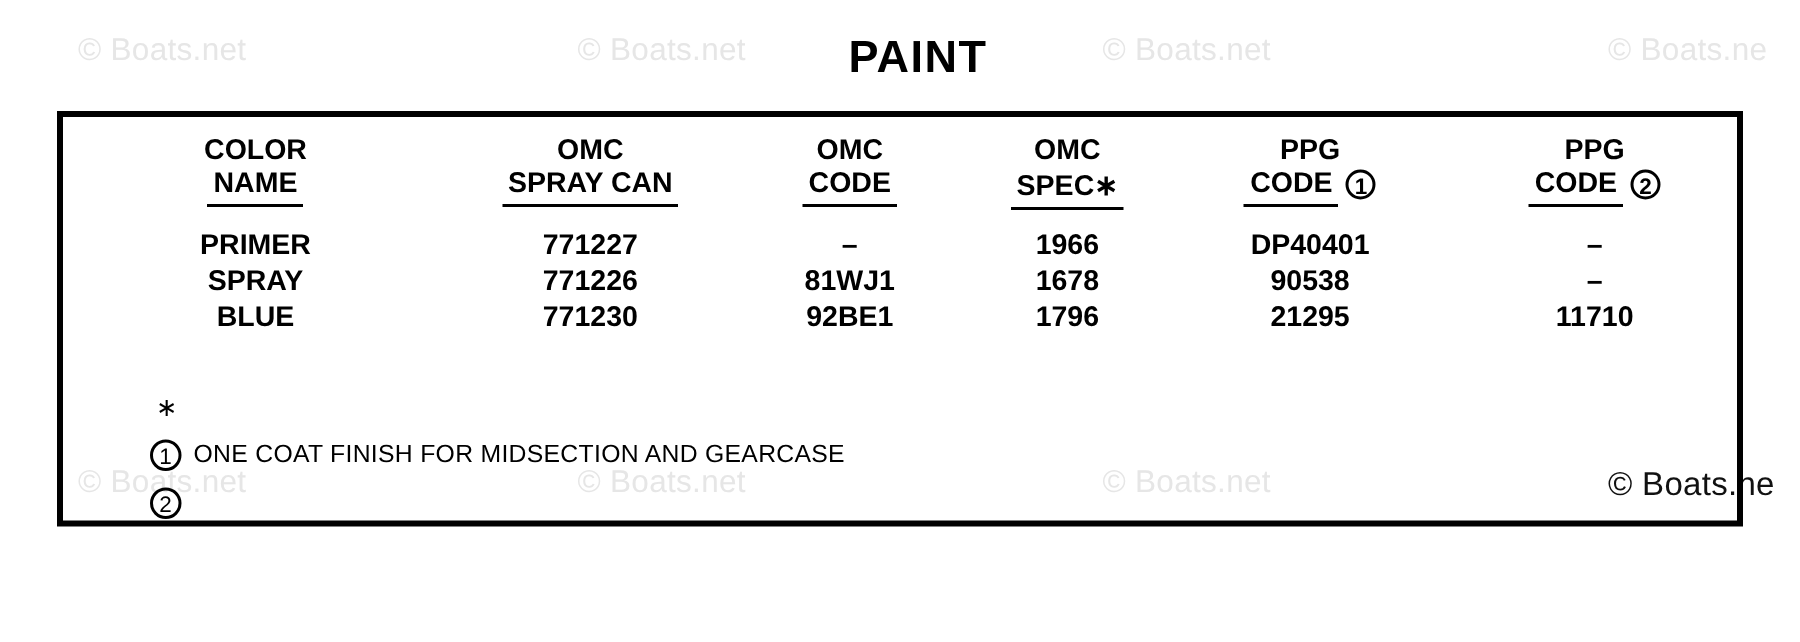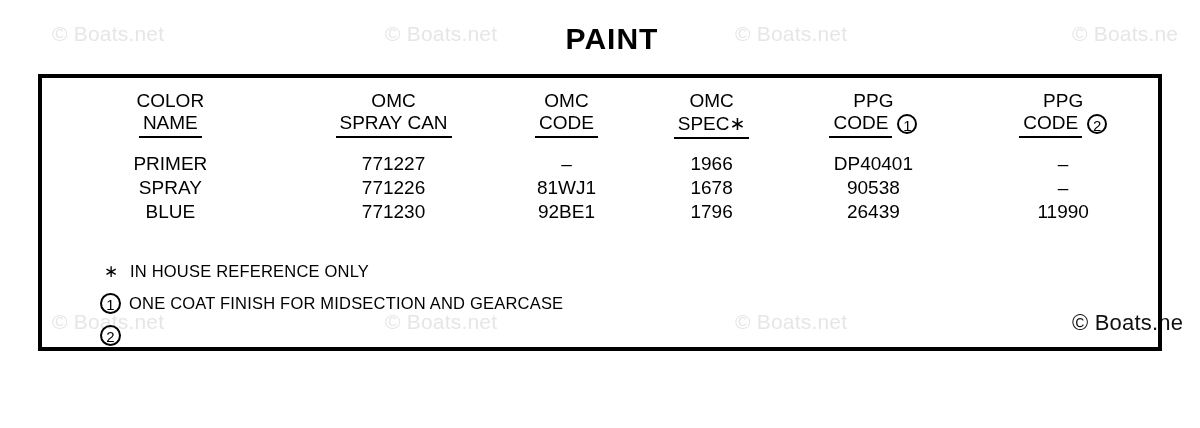--- a/index.html
+++ b/index.html
@@ -64,21 +64,21 @@
     left: 0;
     top: 8px;
     width: 100%;
     border-collapse: collapse;
     table-layout: fixed;
   }
   table.paint th, table.paint td {
     text-align: center;
     font-size: 19px;
     padding: 0;
-    font-weight: normal;
+    font-weight: bold;
   }
   table.paint col.c0 { width: 23%; }
   table.paint col.c1 { width: 17%; }
   table.paint col.c2 { width: 14%; }
   table.paint col.c3 { width: 12%; }
   table.paint col.c4 { width: 17%; }
   table.paint col.c5 { width: 17%; }
 
   .hdr-line1 td {
     height: 26px;
@@ -214,30 +214,29 @@
         <td>81WJ1</td>
         <td>1678</td>
         <td>90538</td>
         <td>–</td>
       </tr>
       <tr>
         <td>BLUE</td>
         <td>771230</td>
         <td>92BE1</td>
         <td>1796</td>
-        <td>26439</td>
-        <td>11990</td>
+        <td>21295</td>
+        <td>11710</td>
       </tr>
     </tbody>
   </table>
 
   <div class="notes">
     <div class="note">
       <span class="star">∗</span>
-      <span>IN HOUSE REFERENCE ONLY</span>
     </div>
     <div class="note">
       <span class="circ">1</span>
       <span>ONE COAT FINISH FOR MIDSECTION AND GEARCASE</span>
     </div>
     <div class="note">
       <span class="circ">2</span>
     </div>
   </div>
 

